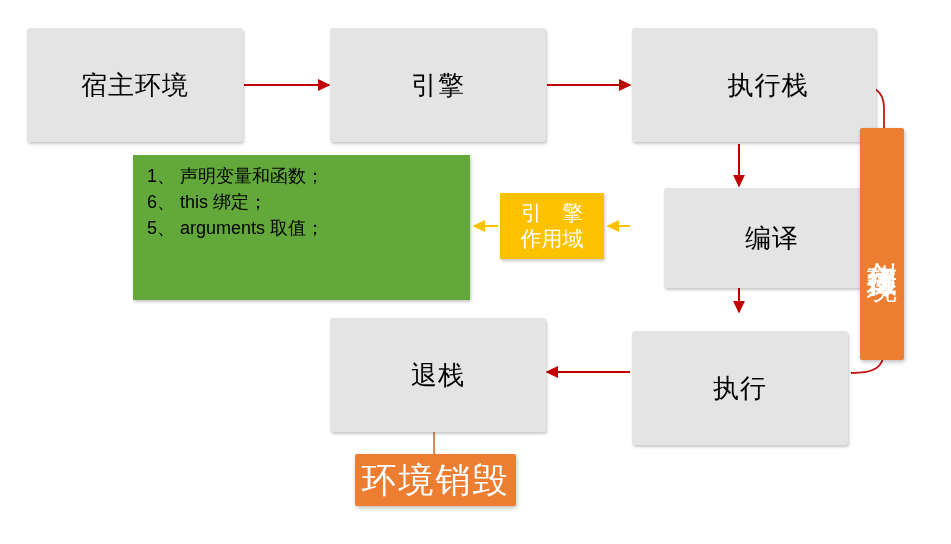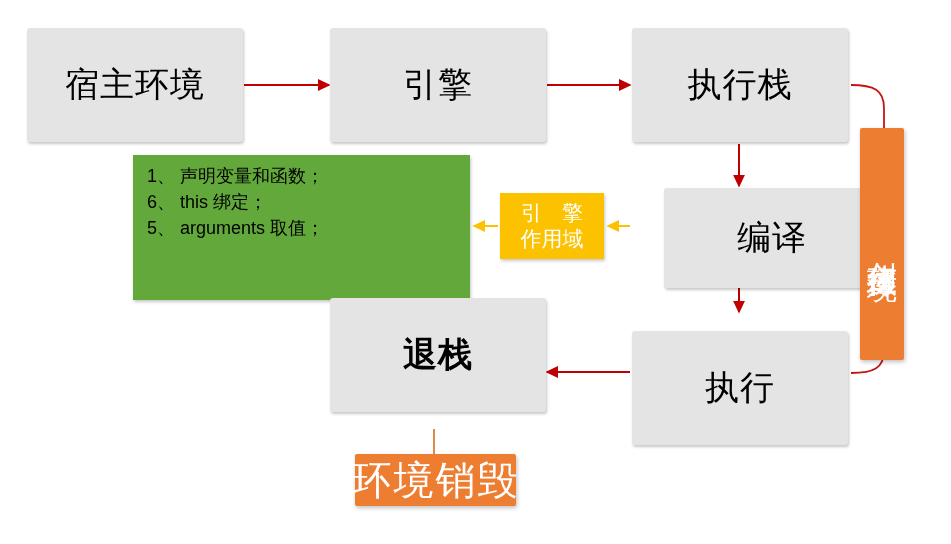--- a/index.html
+++ b/index.html
@@ -19,21 +19,21 @@
   }
   .gbox {
     position: absolute;
     background: #e4e4e4;
     border-radius: 3px;
     box-shadow: 1px 2px 3px rgba(0,0,0,0.22);
     display: flex;
     align-items: center;
     justify-content: center;
     color: #000000;
-    font-size: 34px;
+    font-size: 26px;
     line-height: 1.1;
     letter-spacing: 1px;
     white-space: nowrap;
   }
   .greenbox {
     position: absolute;
     background: #62a83a;
     box-shadow: 1px 2px 3px rgba(0,0,0,0.22);
     color: #000000;
     font-size: 18px;
@@ -74,21 +74,21 @@
     box-sizing: border-box;
   }
   .orange-vert {
     writing-mode: vertical-rl;
     text-orientation: upright;
     font-size: 30px;
     letter-spacing: 2px;
     line-height: 1;
   }
   .orange-horiz {
-    font-size: 40px;
+    font-size: 35px;
     letter-spacing: 2px;
     white-space: nowrap;
   }
   .arrow-layer {
     position: absolute;
     left: 0;
     top: 0;
     width: 951px;
     height: 544px;
     pointer-events: none;
@@ -147,21 +147,21 @@
   </svg>
 
   <div class="gbox" style="left:27px; top:28px; width:216px; height:114px;">
     <span>宿主环境</span>
   </div>
 
   <div class="gbox" style="left:330px; top:28px; width:216px; height:114px;text-align:center;">
     <span>引擎</span>
   </div>
 
-  <div class="gbox" style="left:632px; top:28px; width:216px; height:114px;">
+  <div class="gbox" style="left:632px; top:28px; width:216px; height:114px;padding-left:28px;">
     <span>执行栈</span>
   </div>
 
   <div class="greenbox" style="left:133px; top:155px; width:337px; height:145px;">
     <div class="row">1、 声明变量和函数；</div>
     <div class="row">6、 this 绑定；</div>
     <div class="row">5、 arguments 取值；</div>
   </div>
 
   <div class="yellowbox" style="left:500px; top:193px; width:104px; height:66px;">
@@ -169,21 +169,21 @@
       <span>引</span>
       <span>擎</span>
     </div>
     <div>作用域</div>
   </div>
 
   <div class="gbox" style="left:664px; top:188px; width:216px; height:100px;">
     <span>编译</span>
   </div>
 
-  <div class="gbox" style="left:330px; top:298px; width:216px; height:114px;font-weight:bold;">
+  <div class="gbox" style="left:330px; top:318px; width:216px; height:114px;">
     <span>退栈</span>
   </div>
 
   <div class="gbox" style="left:632px; top:314px; width:216px; height:114px;margin-top:17px;">
     <span>执行</span>
   </div>
 
   <div class="orangebox orange-vert" style="left:860px; top:128px; width:44px; height:232px;">
     <span>创建执行环境</span>
   </div>

